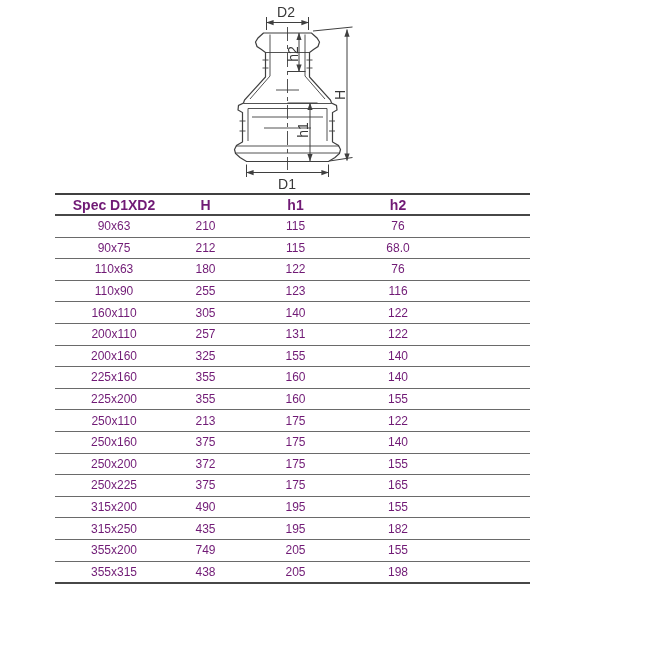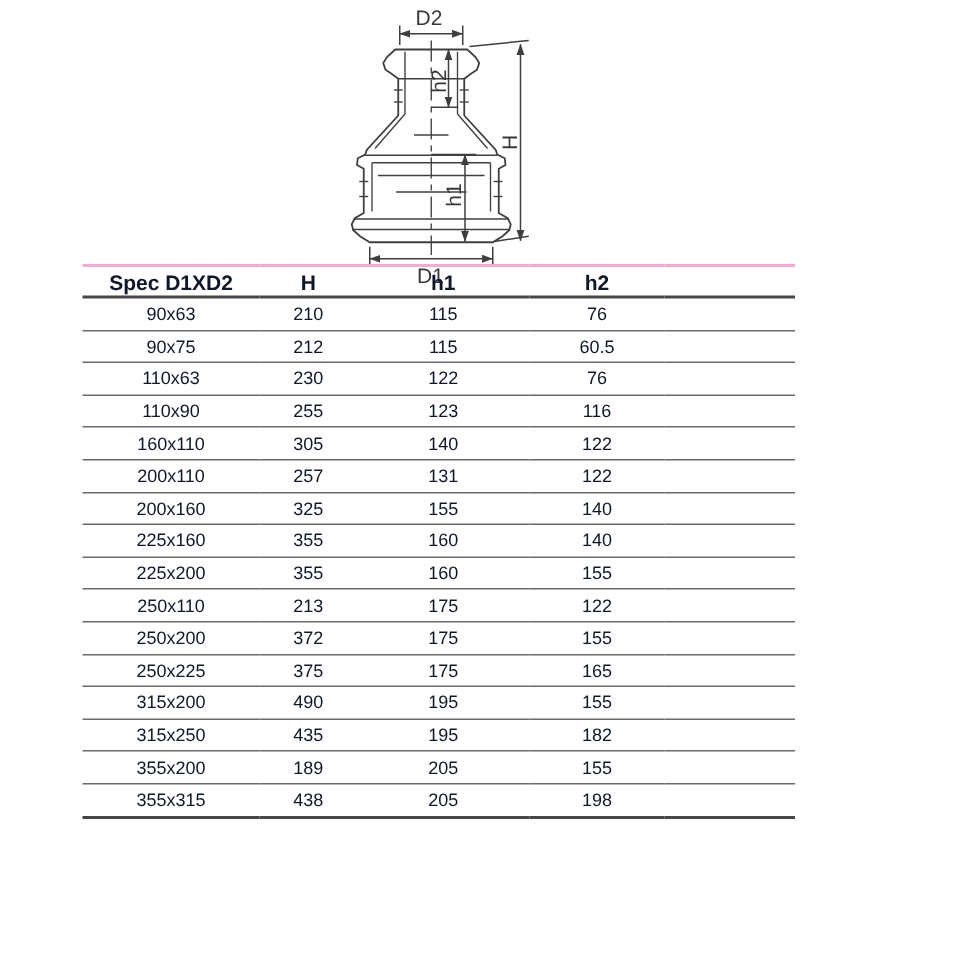--- a/index.html
+++ b/index.html
@@ -13,26 +13,26 @@
   .diagram-svg{
     position:absolute;left:0;top:0;width:646px;height:195px;
   }
   .diagram-svg text{
     font-family:"Liberation Sans",sans-serif;
     font-size:14px;
     fill:#383838;
   }
   .spec-table{
     position:absolute;
-    left:55px;top:176px;
+    left:55px;top:193px;
     width:475px;
     border-collapse:collapse;
     table-layout:fixed;
-    color:#0f172a;
-    border-top:2px solid #f9a8d4;
+    color:#701a75;
+    border-top:2px solid #404040;
     border-bottom:2px solid #474747;
   }
   .spec-table th{
     font-size:14px;
     font-weight:bold;
     height:19px;
     padding:0;
     text-align:center;
     border-bottom:2px solid #474747;
     white-space:nowrap;
@@ -158,26 +158,26 @@
           <td>90x63</td>
           <td>210</td>
           <td>115</td>
           <td>76</td>
           <td></td>
         </tr>
         <tr>
           <td>90x75</td>
           <td>212</td>
           <td>115</td>
-          <td>60.5</td>
+          <td>68.0</td>
           <td></td>
         </tr>
         <tr>
           <td>110x63</td>
-          <td>230</td>
+          <td>180</td>
           <td>122</td>
           <td>76</td>
           <td></td>
         </tr>
         <tr>
           <td>110x90</td>
           <td>255</td>
           <td>123</td>
           <td>116</td>
           <td></td>
@@ -218,20 +218,27 @@
           <td></td>
         </tr>
         <tr>
           <td>250x110</td>
           <td>213</td>
           <td>175</td>
           <td>122</td>
           <td></td>
         </tr>
         <tr>
+          <td>250x160</td>
+          <td>375</td>
+          <td>175</td>
+          <td>140</td>
+          <td></td>
+        </tr>
+        <tr>
           <td>250x200</td>
           <td>372</td>
           <td>175</td>
           <td>155</td>
           <td></td>
         </tr>
         <tr>
           <td>250x225</td>
           <td>375</td>
           <td>175</td>
@@ -247,21 +254,21 @@
         </tr>
         <tr>
           <td>315x250</td>
           <td>435</td>
           <td>195</td>
           <td>182</td>
           <td></td>
         </tr>
         <tr>
           <td>355x200</td>
-          <td>189</td>
+          <td>749</td>
           <td>205</td>
           <td>155</td>
           <td></td>
         </tr>
         <tr>
           <td>355x315</td>
           <td>438</td>
           <td>205</td>
           <td>198</td>
           <td></td>

